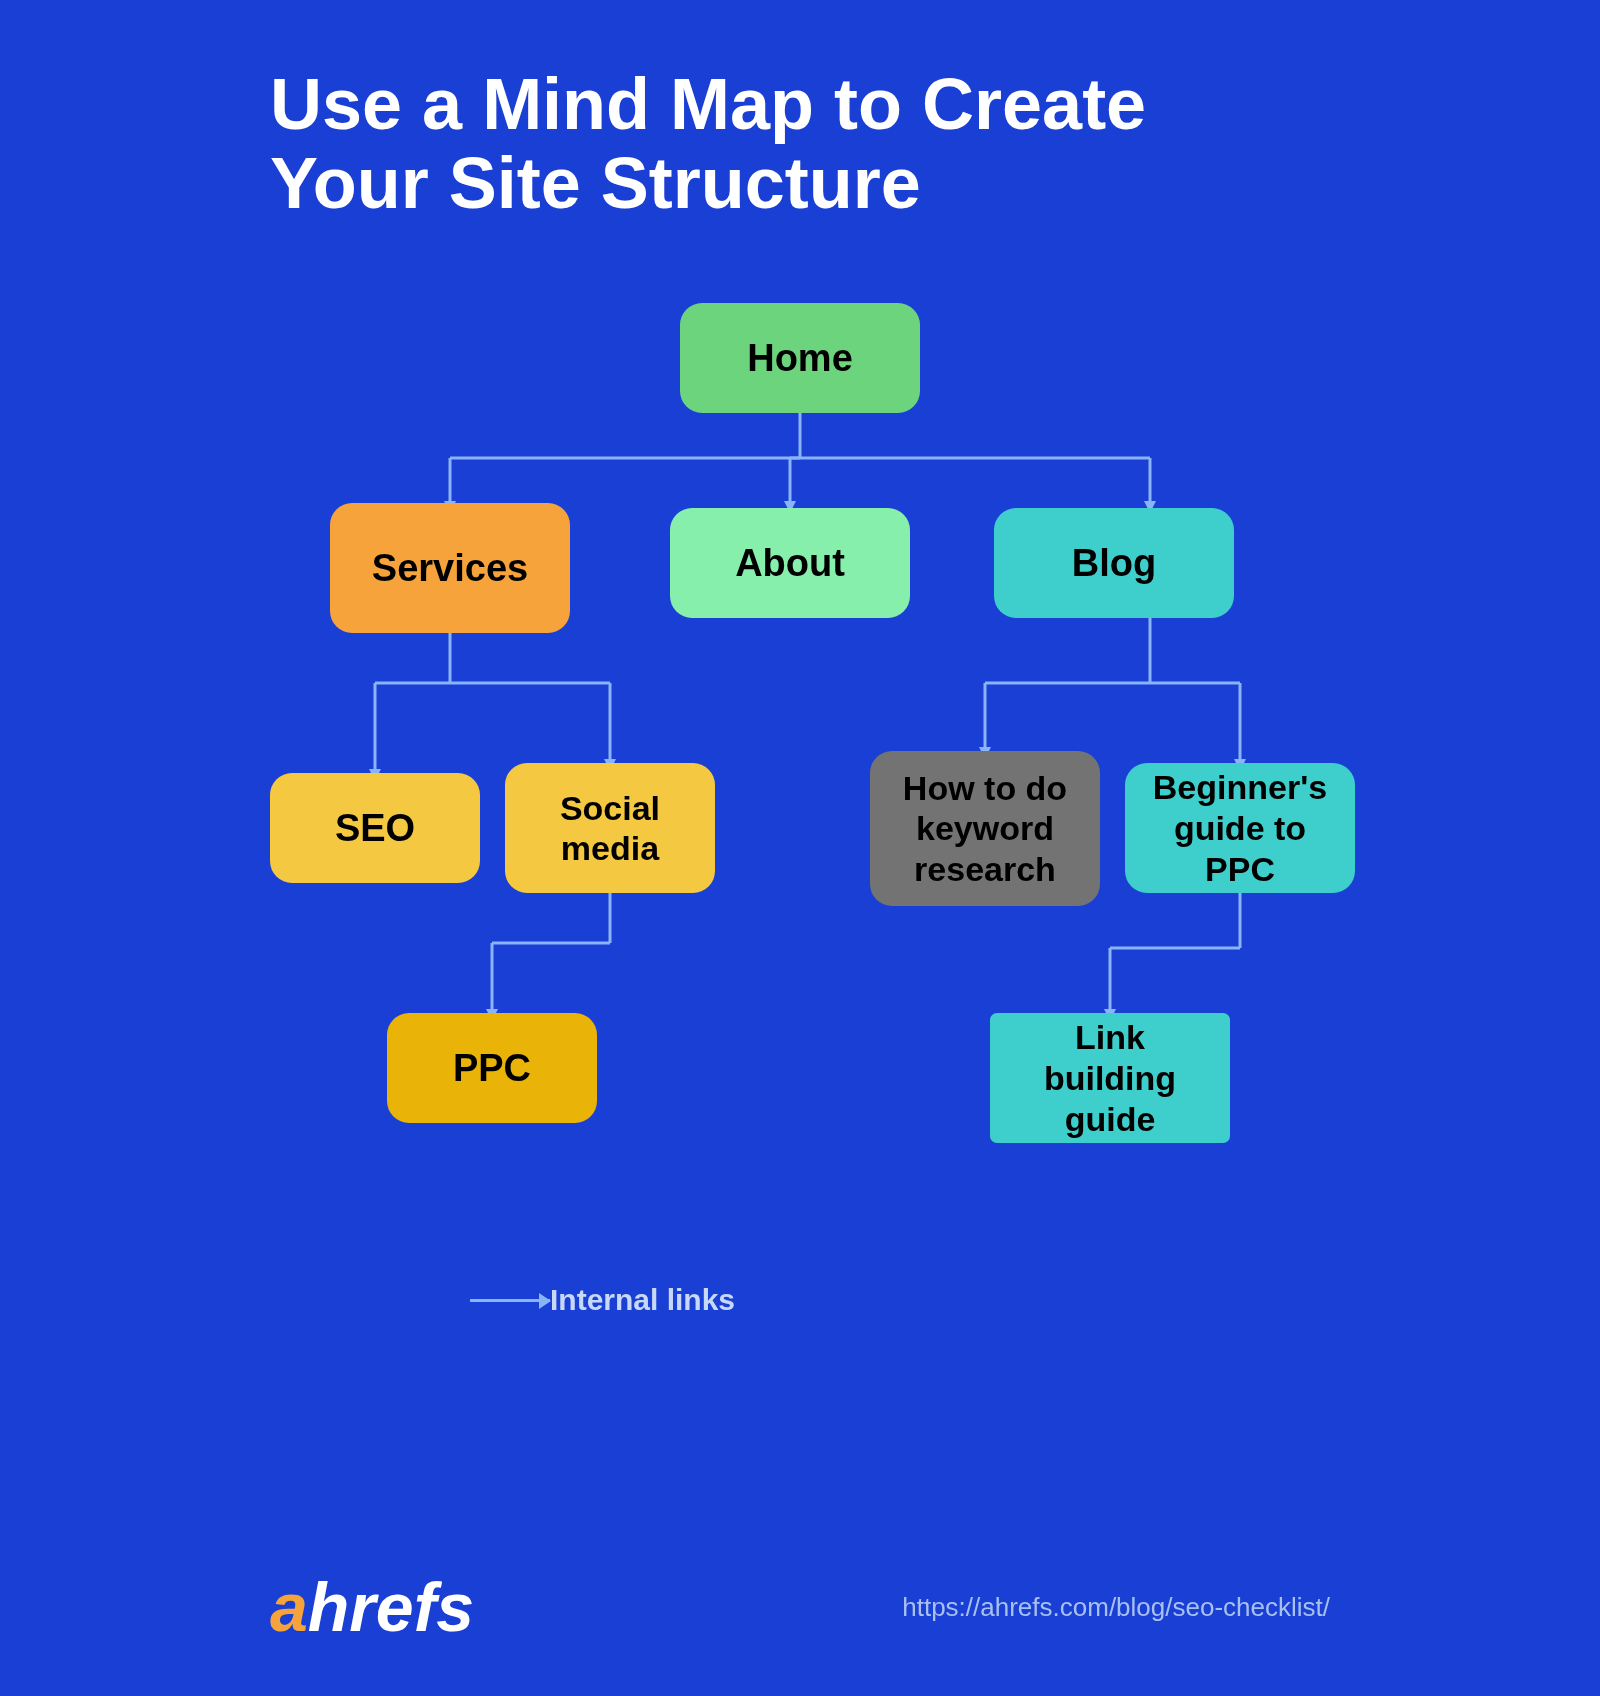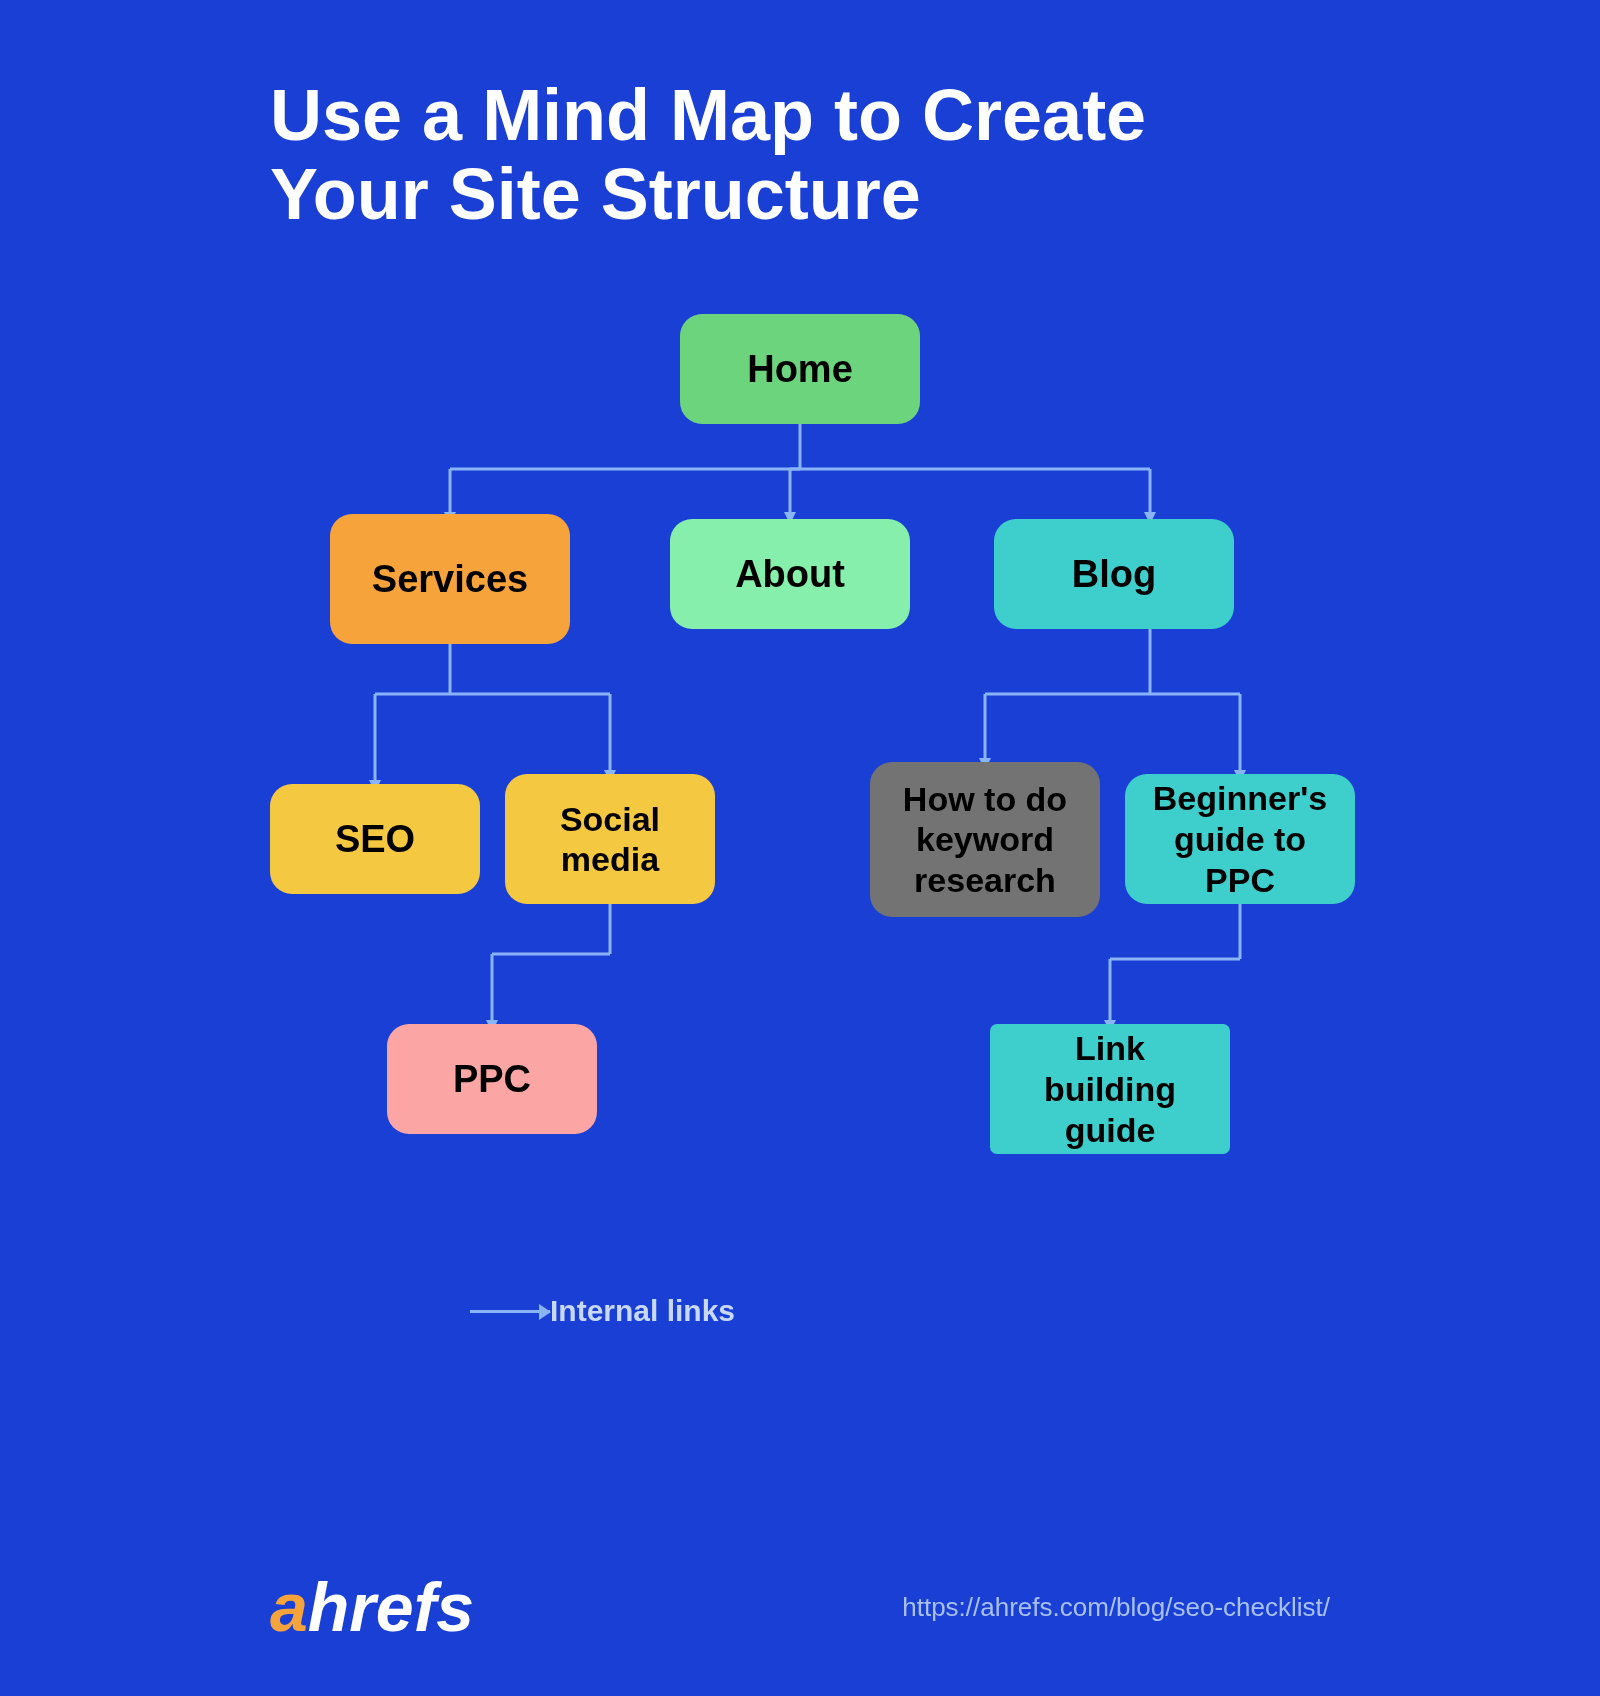--- a/index.html
+++ b/index.html
@@ -8,21 +8,21 @@
       width: 1600px;
       height: 1696px;
       background-color: #1a3fd4;
       font-family: 'Arial Black', 'Arial Bold', Arial, sans-serif;
       overflow: hidden;
       position: relative;
     }
 
     .main-container {
       width: 1060px;
-      margin: 16px auto;
+      margin: 5px auto;
       padding-top: 60px;
       position: relative;
     }
 
     .title {
       color: #ffffff;
       font-size: 72px;
       font-weight: 900;
       line-height: 1.1;
       margin-bottom: 60px;
@@ -106,21 +106,21 @@
     .node-social {
       background-color: #f5c842;
       width: 210px;
       height: 130px;
       left: 235px;
       top: 480px;
       font-size: 34px;
     }
 
     .node-ppc {
-      background-color: #fca5a5;
+      background-color: #eab308;
       width: 210px;
       height: 110px;
       left: 117px;
       top: 730px;
       font-size: 38px;
       justify-content: center;
     }
 
     .node-keyword {
       background-color: #737373;

